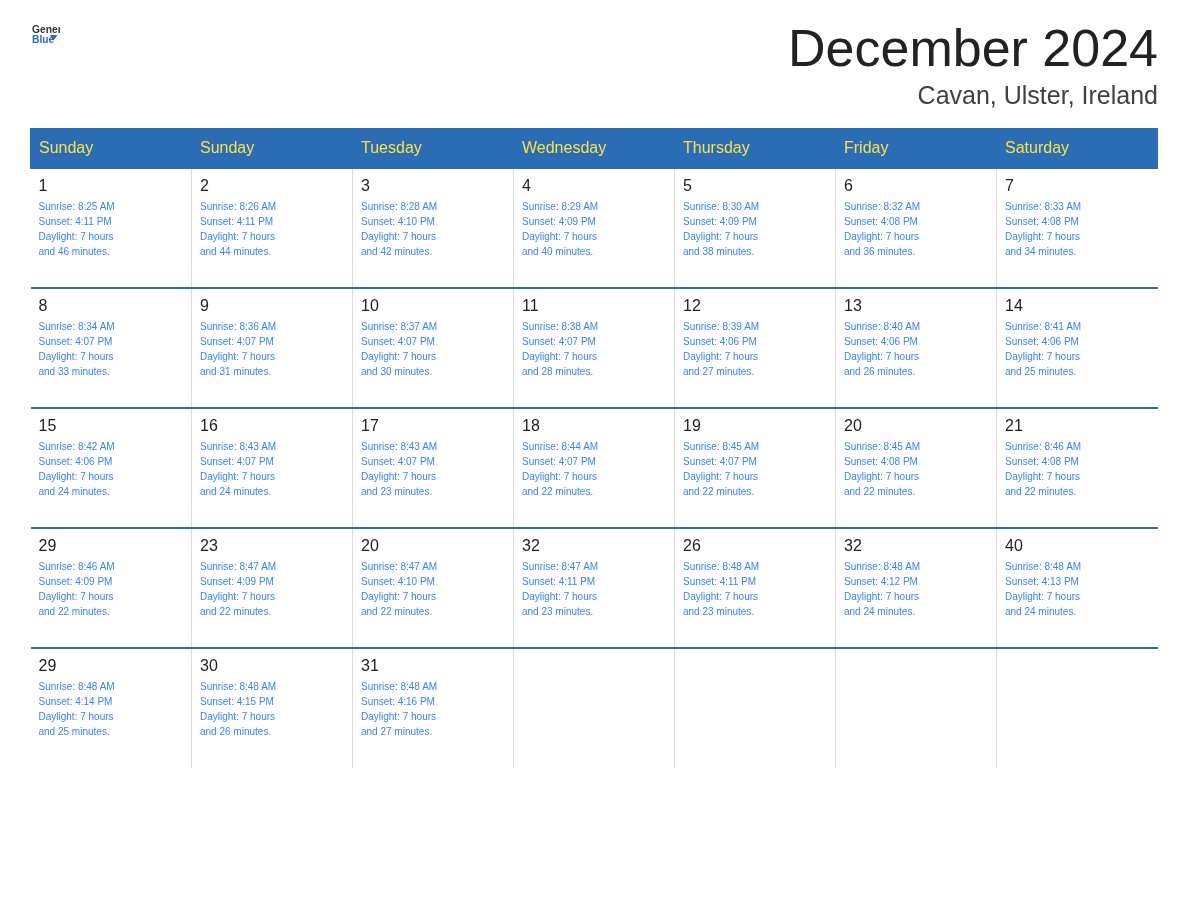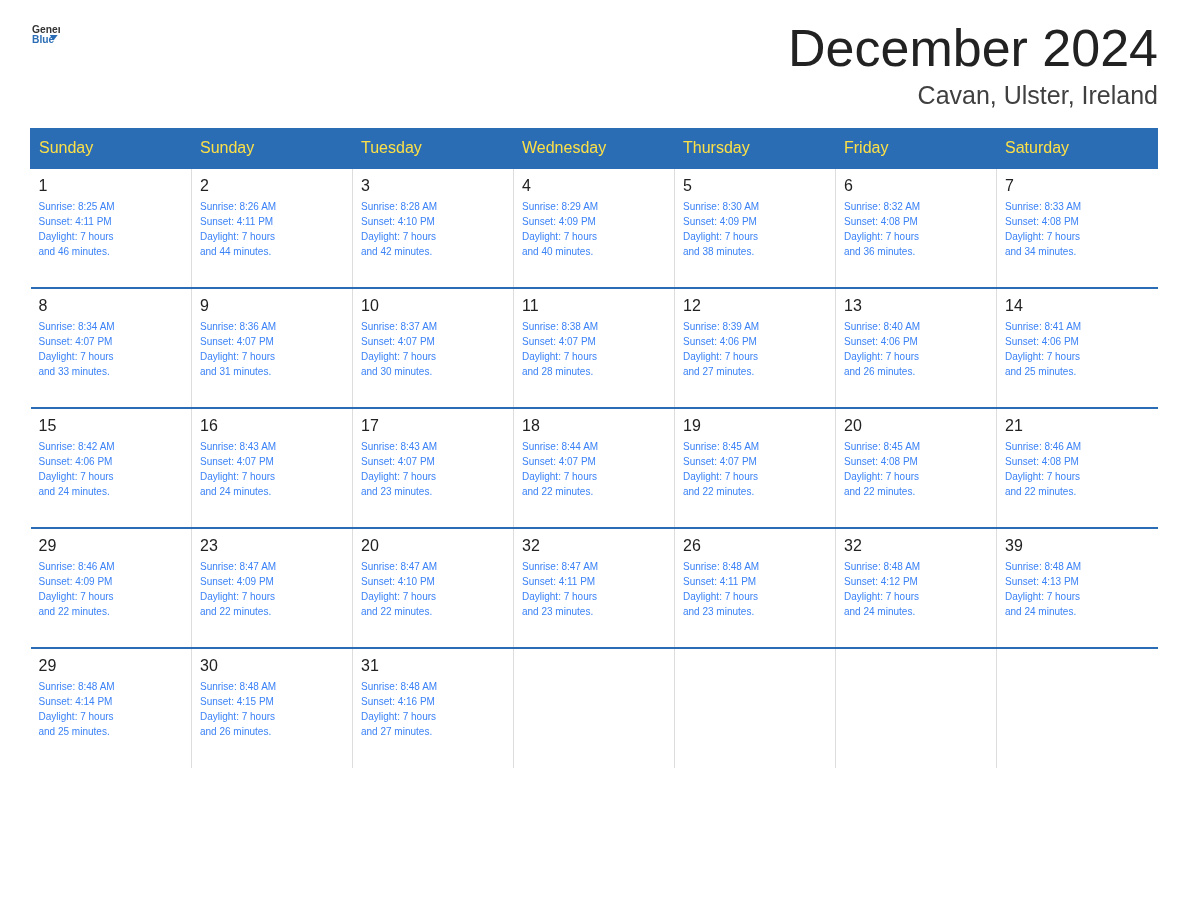--- a/index.html
+++ b/index.html
@@ -364,21 +364,21 @@
         <td>
         <div class="day-number">32</div>
         <div class="day-info">
           Sunrise: 8:48 AM<br>
           Sunset: 4:12 PM<br>
           Daylight: 7 hours<br>
           and 24 minutes.
         </div>
       </td>
         <td>
-        <div class="day-number">39</div>
+        <div class="day-number">40</div>
         <div class="day-info">
           Sunrise: 8:48 AM<br>
           Sunset: 4:13 PM<br>
           Daylight: 7 hours<br>
           and 24 minutes.
         </div>
       </td>
       </tr>
       <tr>
         <td>

